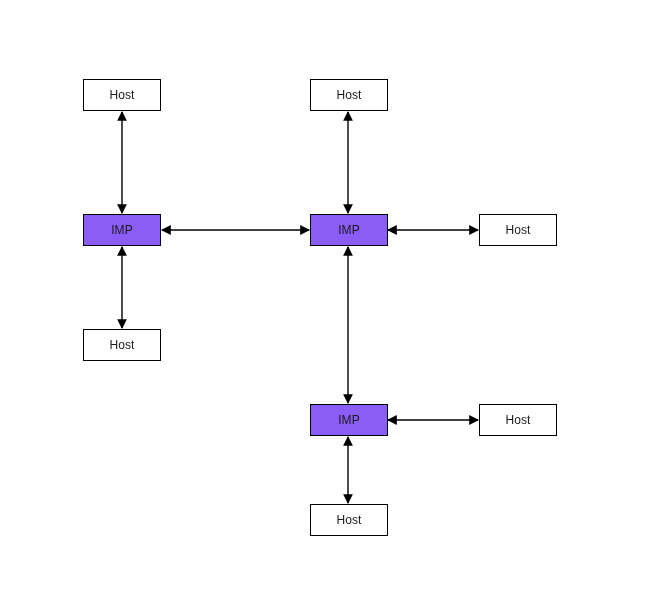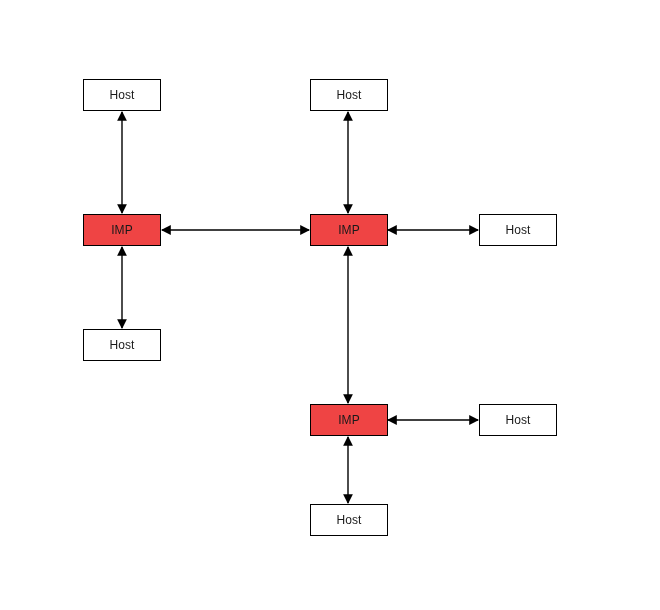--- a/index.html
+++ b/index.html
@@ -39,21 +39,21 @@
     font-size: 12px;
     line-height: 1;
     color: #1a1a1a;
     letter-spacing: 0.1px;
     white-space: nowrap;
   }
   .node-host {
     background: #ffffff;
   }
   .node-imp {
-    background: #ef4444;
+    background: #8b5cf6;
   }
   .node-label {
     display: block;
   }
 </style>
 </head>
 <body>
 
 <div id="diagram-canvas">
 

